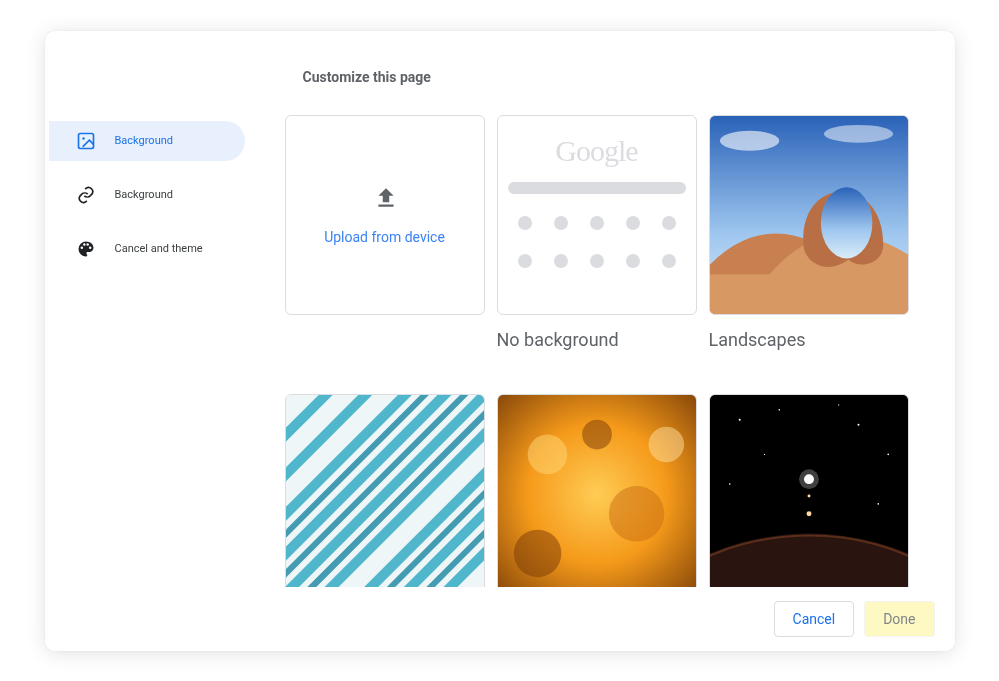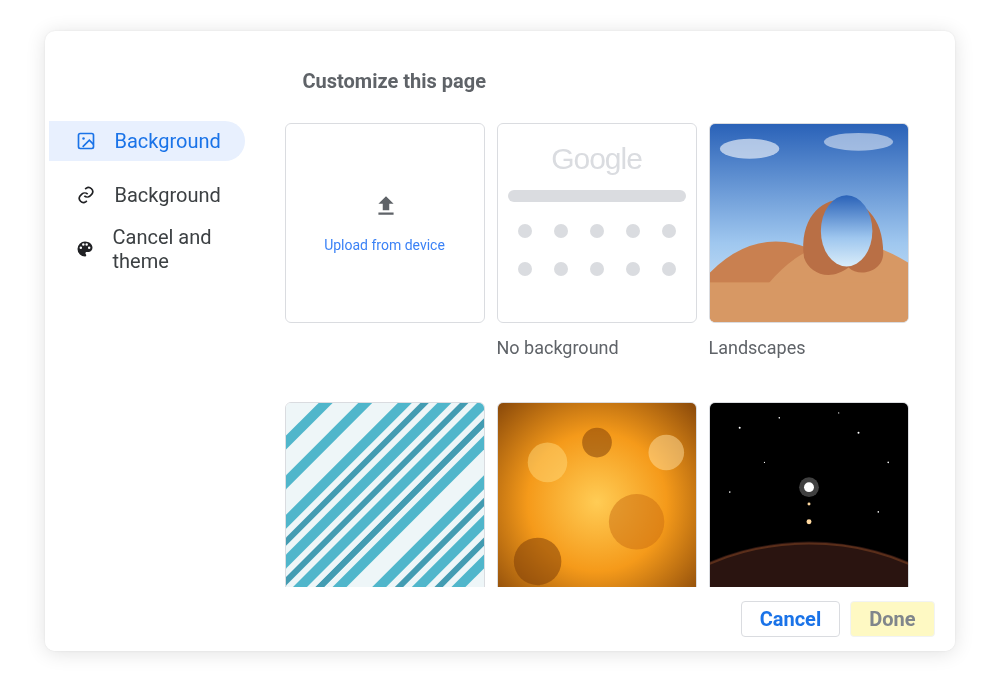--- a/index.html
+++ b/index.html
@@ -37,21 +37,21 @@
   }
   .sidebar-item {
     display: flex;
     align-items: center;
     height: 40px;
     padding-left: 26px;
     border-radius: 0 20px 20px 0;
     margin-right: 40px;
     margin-bottom: 14px;
     cursor: pointer;
-    font-size: 20px;
+    font-size: 11px;
     color: #3c4043;
   }
   .sidebar-item.active {
     background: #e8f0fe;
     color: #1a73e8;
   }
   .sidebar-item .icon {
     width: 22px;
     height: 22px;
     margin-right: 18px;
@@ -60,21 +60,21 @@
     justify-content: center;
   }
   .main {
     flex: 1;
     display: flex;
     flex-direction: column;
     position: relative;
     overflow: hidden;
   }
   .page-title {
-    font-size: 20px;
+    font-size: 14px;
     color: #5f6368;
     margin-top: 38px;
     margin-bottom: 30px;
     margin-left: 18px;
   }
   .grid-scroll {
     flex: 1;
     overflow-y: scroll;
     padding-right: 14px;
     padding-left: 0;
@@ -114,21 +114,21 @@
   .upload-icon {
     width: 24px; height: 24px;
     color:#5f6368;
     margin-bottom: 20px;
   }
   .upload-label { font-size: 14px; color: #3b82f6; }
 
   
   .nb-tile { padding: 18px 10px 10px 10px; justify-content: flex-start; }
   .nb-logo {
-    font-family: Liberation Sans, sans-serif;
+    font-family: Liberation Serif, serif;
     font-size: 30px;
     color: #dadce0;
     font-weight: 500;
     letter-spacing: -1px;
     margin-bottom: 14px;
   }
   .nb-bar { width: 178px; height: 12px; border-radius: 6px; background: #dadce0; margin-bottom: 22px; }
   .nb-dots { display: grid; grid-template-columns: repeat(5, 14px); gap: 24px 22px; }
   .nb-dot { width: 14px; height: 14px; border-radius: 50%; background: #dadce0; }
 
@@ -143,24 +143,23 @@
     align-items: center;
     justify-content: flex-end;
     gap: 10px;
     padding-right: 20px;
     background: #fff;
   }
   .btn {
     height: 36px;
     padding: 0 18px;
     border-radius: 4px;
-    font-size: 20px;
+    font-size: 14px;
     cursor: pointer;
     font-family: inherit;
-    font-weight: bold;
   }
   .btn-cancel {
     background: #fff;
     border: 1px solid #dadce0;
     color: #1a73e8;
   }
   .btn-done {
     background: #fef9c3;
     border: 1px solid #f1f3f4;
     color: #80868b;

